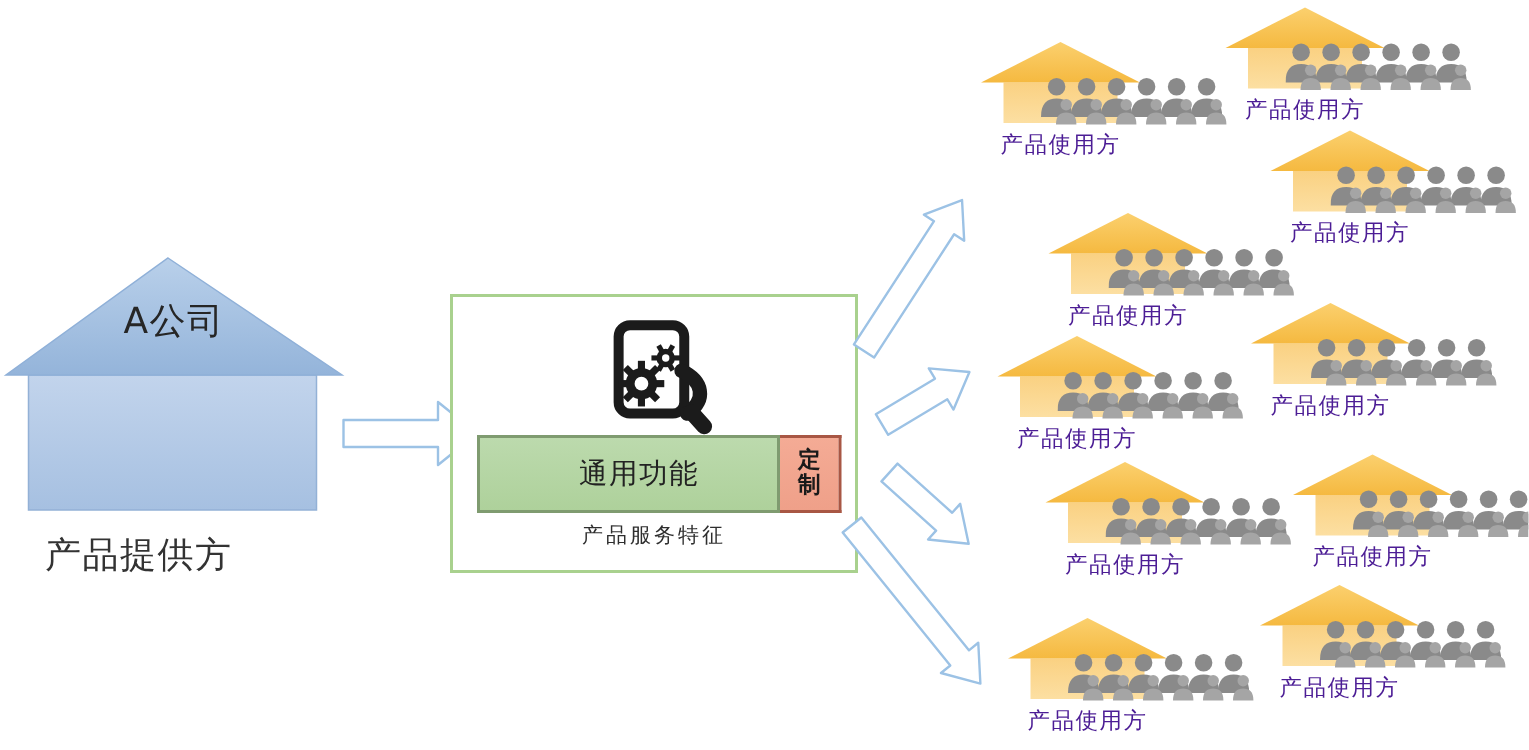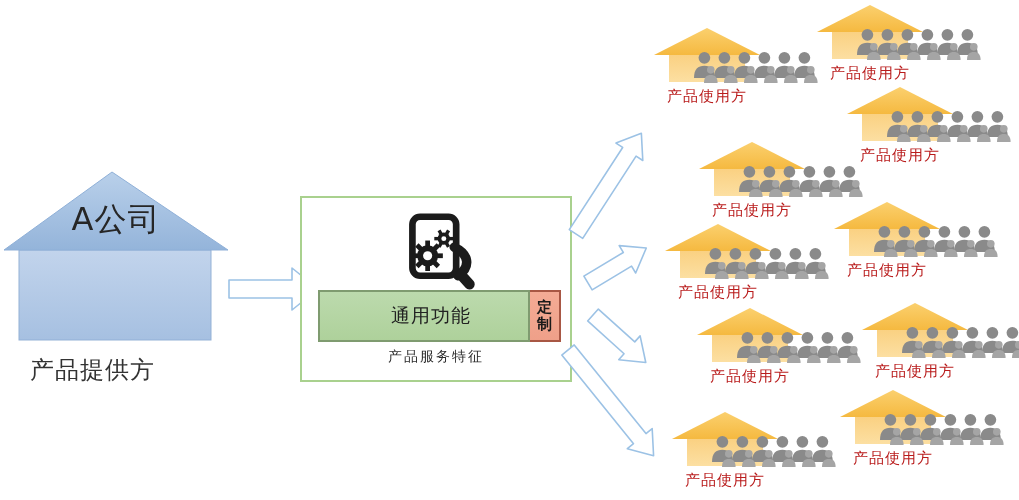--- a/index.html
+++ b/index.html
@@ -5,59 +5,59 @@
   html,body{margin:0;padding:0;background:#ffffff;}
   #canvas{
     position:relative;width:1019px;height:500px;overflow:hidden;background:#ffffff;
     font-family:"DejaVu Sans","Liberation Sans",sans-serif;color:#3a3a3a;
   }
   svg{display:block;}
   
   .provider-house{position:absolute;left:2px;top:170px;width:228px;height:172px;}
   .provider-name{
     position:absolute;left:2px;top:198px;width:228px;text-align:center;
-    font-size:32px;color:#262626;letter-spacing:1px;
+    font-size:24px;color:#262626;letter-spacing:1px;
   }
   .provider-role{
     position:absolute;left:30px;top:354px;font-size:24px;color:#333;letter-spacing:1px;
   }
   
   .provider-arrow{position:absolute;left:226px;top:258px;width:96px;height:62px;}
   
   .service-box{
     position:absolute;left:300px;top:196px;width:272px;height:186px;
     border:2px solid #a9d18e;background:#ffffff;box-sizing:border-box;z-index:2;
   }
   .svc-icon{position:absolute;left:96px;top:14px;width:84px;height:78px;}
   .svc-bar{position:absolute;left:16px;top:92px;width:243px;height:52px;display:flex;}
   .svc-generic{
     flex:1;background:linear-gradient(#bcdaad,#aed19b);border:2px solid #7f9b70;
     display:flex;align-items:center;justify-content:center;font-size:19px;color:#222;
     box-sizing:border-box;letter-spacing:1px;padding-left:14px;
   }
   .svc-custom{
-    width:31px;background:linear-gradient(#f4ab95,#efa089);border:2px solid #a85744;border-left:none;
+    width:41px;background:linear-gradient(#f4ab95,#efa089);border:2px solid #a85744;border-left:none;
     display:flex;align-items:center;justify-content:center;box-sizing:border-box;font-family:Liberation Serif, serif;
   }
   .svc-custom span{
     width:18px;font-size:15px;font-weight:600;color:#1a1a1a;line-height:1.15;
     word-break:break-all;text-align:center;
   }
   .svc-caption{
     position:absolute;left:0;top:150px;width:100%;text-align:center;
     font-size:14px;color:#2e2e2e;letter-spacing:2px;
   }
   
   .fanout{position:absolute;left:555px;top:110px;width:130px;height:370px;z-index:3;}
   .fanout polygon,.provider-arrow polygon{fill:#ffffff;stroke:#9cc2e5;stroke-width:1.6;stroke-linejoin:round;}
   
   .house{position:absolute;width:110px;z-index:1;}
   .house-svg{width:110px;height:58px;}
   .crowd{position:absolute;left:42px;top:24px;width:124px;height:34px;}
-  .house-label{margin-top:3px;text-align:center;font-size:15px;color:#b91c1c;white-space:nowrap;letter-spacing:1px;}
+  .house-label{margin-top:3px;text-align:center;font-size:15px;color:#4c1d95;white-space:nowrap;letter-spacing:1px;}
   .h1{left:815px;top:3px;}   .h2{left:652px;top:26px;}
   .h3{left:845px;top:85px;}  .h4{left:697px;top:140px;}
   .h5{left:663px;top:222px;} .h6{left:832px;top:200px;}
   .h7{left:695px;top:306px;} .h8{left:860px;top:301px;}
   .h9{left:838px;top:388px;} .h10{left:670px;top:410px;}
   
   .watermark{
     position:absolute;left:812px;top:430px;display:flex;align-items:center;z-index:5;
   }
   .wm-face{width:42px;height:42px;}

